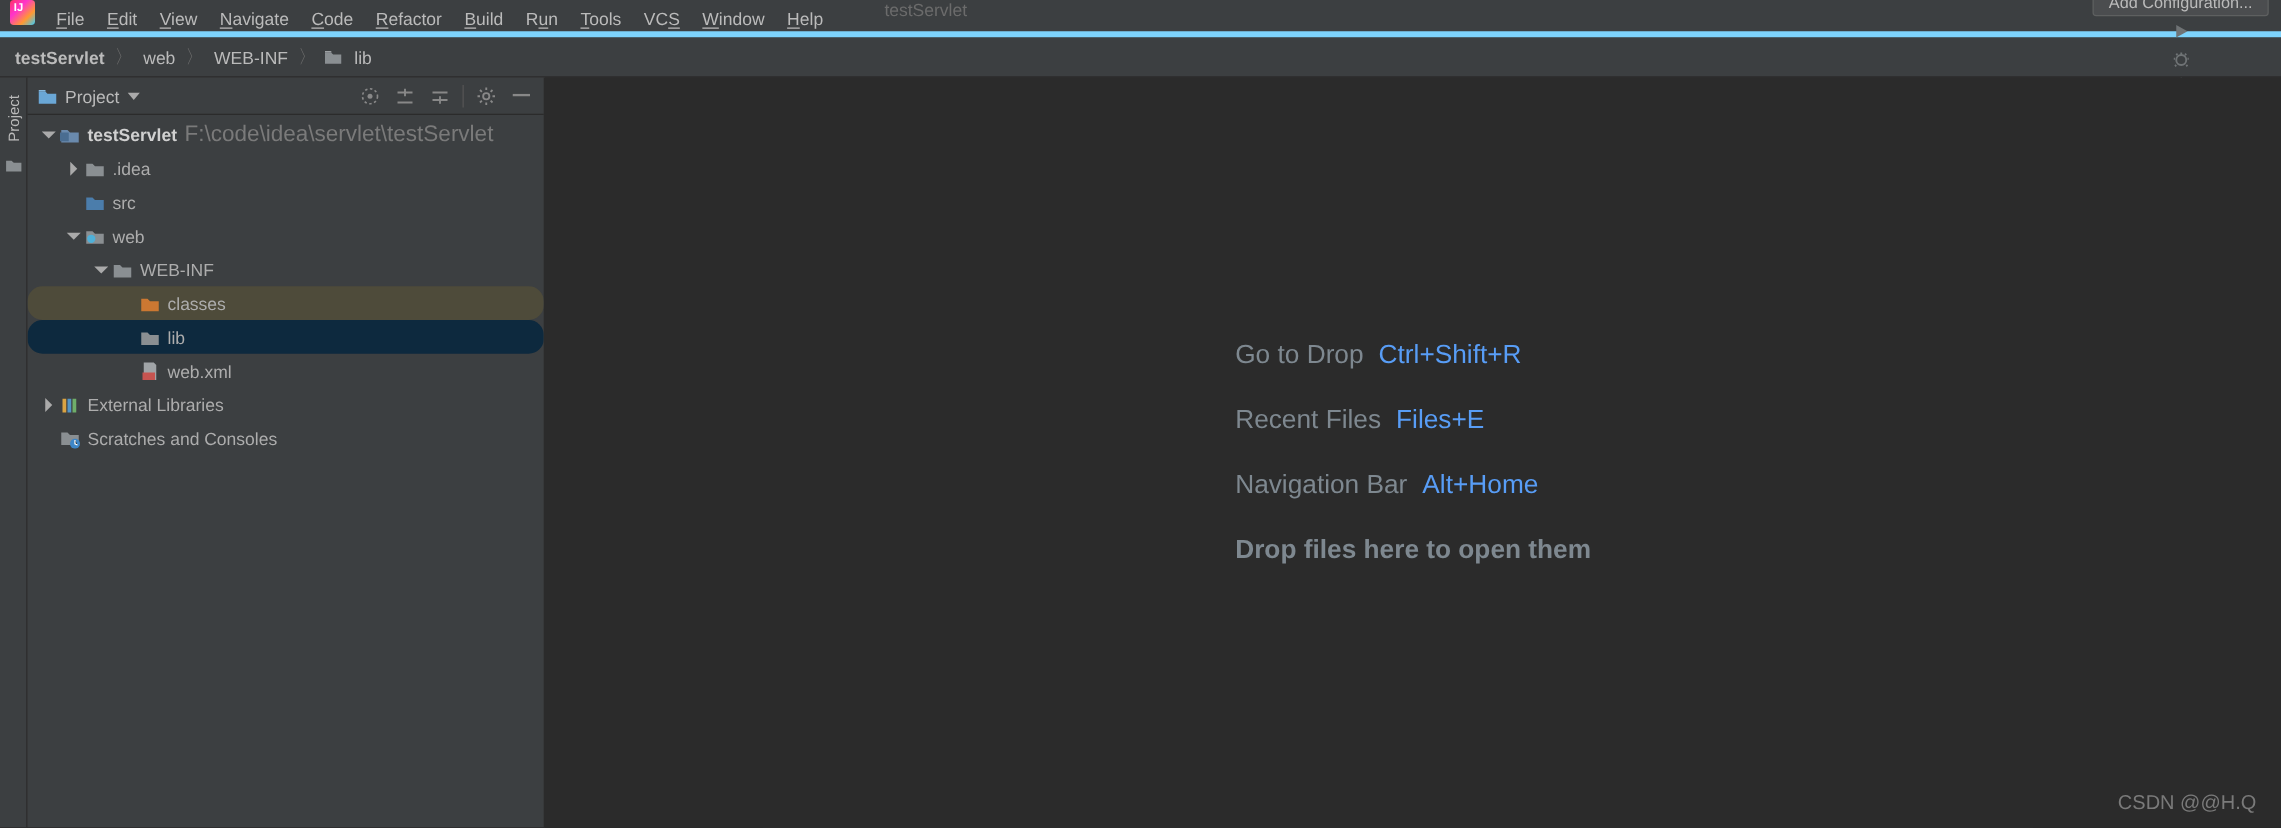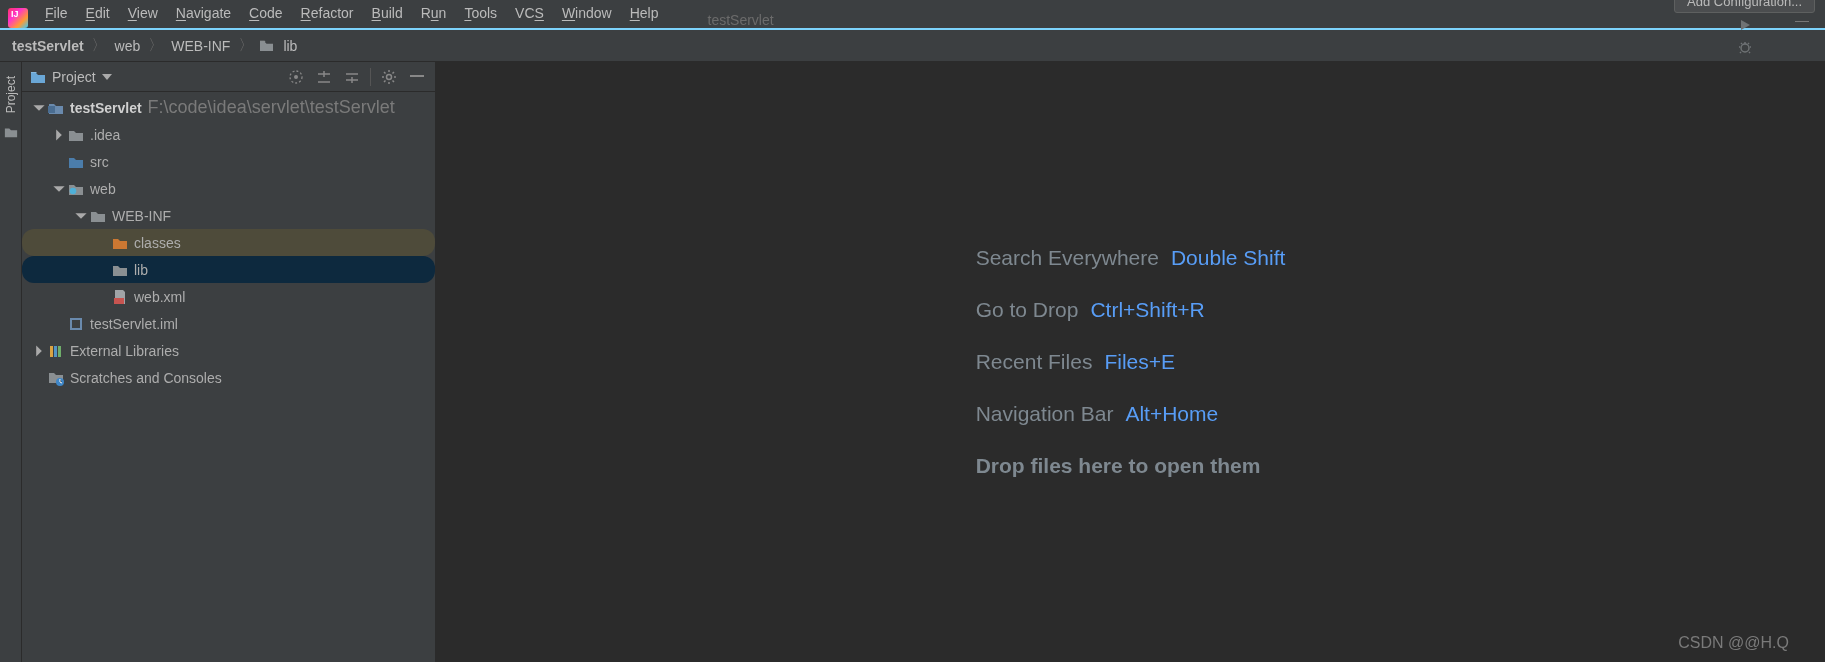--- a/index.html
+++ b/index.html
@@ -1,17 +1,17 @@
 <!DOCTYPE html>
 <html><head>
 <meta charset="utf-8">
 <style>
   * { box-sizing: border-box; margin: 0; padding: 0; }
   body { font-family: "Segoe UI", Arial, sans-serif; background: #2b2b2b; color: #bbbbbb; font-size: 14px; overflow: hidden; width: 1825px; height: 662px; position: relative; }
-  .menubar { display: flex; align-items: flex-end; height: 30px; background: #3c3f41; border-bottom: 2px solid #7dd3fc; padding: 0 4px; }
+  .menubar { display: flex; align-items: flex-start; height: 30px; background: #3c3f41; border-bottom: 5px solid #7dd3fc; padding: 0 4px; }
   .app-icon { width: 20px; height: 20px; margin: 0 8px 0 4px; background: linear-gradient(135deg,#ff3366 0%,#ff33cc 35%,#ff9933 70%,#33ccff 100%); border-radius: 3px; position: relative; }
   .app-icon::after { content: "IJ"; position: absolute; font-size: 9px; font-weight: bold; color: #fff; top: 1px; left: 3px; }
   .menu-item { padding: 0 9px; height: 30px; display: flex; align-items: center; color: #bbb; cursor: pointer; }
   .menu-item u { text-decoration: underline; text-underline-offset: 2px; }
   .menu-title { margin-left: 40px; color: #6b6b6b; }
   .menubar .spacer { flex: 1; }
   .win-btns { display: flex; gap: 18px; padding-right: 12px; color: #777; }
   .navbar { display: flex; align-items: center; height: 32px; background: #3c3f41; border-bottom: 1px solid #2b2b2b; padding: 0 10px; }
   .crumb { color: #bbb; padding: 0 2px; font-weight: 600; }
   .crumb-sep { color: #6a6a6a; padding: 0 6px; font-size: 15px; }
@@ -38,21 +38,21 @@
   .row .hint { color: #7a7a7a; margin-left: 6px; font-size: 18px; }
   .row.d1 { padding-left: 30px; }
   .row.d2 { padding-left: 52px; }
   .row.d3 { padding-left: 74px; border-radius: 12px; }
   .row.sel1 { background: #4e4b3a; }
   .row.sel2 { background: #0d293e; }
   .editor { flex: 1; background: #2b2b2b; position: relative; display: flex; align-items: center; justify-content: center; }
   .tips { color: #7e8890; font-size: 21px; line-height: 52px; text-align: left; }
   .tips .shortcut { color: #589df6; margin-left: 12px; }
   .tips .drop { color: #7e8890; font-weight: bold; }
-  .watermark { position: absolute; right: 36px; bottom: 10px; color: #7a7a7a; font-size: 16px; }
+  .watermark { position: absolute; right: 20px; bottom: 10px; color: #7a7a7a; font-size: 16px; }
   svg { display: block; }
   .dim { color: #6f7375; }
 </style>
 </head>
 <body>
 
 <div class="menubar">
   <div class="app-icon"></div>
   <div class="menu-item">
       <span><u>F</u><span>ile</span></span>
@@ -289,28 +289,20 @@
       </div>
       <div class="row d3">
         <span class="tw"></span>
         <svg class="ic" viewBox="0 0 16 16">
             <path fill="#a0a4a7" d="M3 1h8l2 2v12H3z"></path>
             <rect x="2" y="9" width="10" height="6" fill="#c75450"></rect>
             <text x="3" y="14" font-size="5" fill="#fff"></text>
           </svg>
         <span class="lbl">web.xml</span>
       </div>
-      <div class="row d1">
-        <span class="tw"></span>
-        <svg class="ic" viewBox="0 0 16 16">
-            <rect x="2" y="2" width="12" height="12" fill="#6a8aad"></rect>
-            <rect x="4" y="4" width="8" height="8" fill="#3c3f41"></rect>
-          </svg>
-        <span class="lbl">testServlet.iml</span>
-      </div>
       <div class="row">
         <svg class="tw" viewBox="0 0 10 10">
             <path fill="#aaa" d="M3 1l4 4-4 4z"></path>
           </svg>
         <svg class="ic" viewBox="0 0 16 16">
             <rect x="2" y="3" width="3" height="11" fill="#d9a343"></rect>
             <rect x="6" y="3" width="3" height="11" fill="#5394c4"></rect>
             <rect x="10" y="3" width="3" height="11" fill="#6fae6a"></rect>
           </svg>
         <span class="lbl">External Libraries</span>
@@ -322,21 +314,20 @@
             <circle cx="12" cy="12" r="4" fill="#3e86c7"></circle>
             <path stroke="#fff" stroke-width="1" d="M12 9v3l2 1"></path>
           </svg>
         <span class="lbl">Scratches and Consoles</span>
       </div>
     </div>
   </div>
 
   <div class="editor">
     <div class="tips">
-      <div><span>Search Everywhere</span><span class="shortcut">Double Shift</span></div>
       <div><span>Go to Drop</span><span class="shortcut">Ctrl+Shift+R</span></div>
       <div><span>Recent Files</span><span class="shortcut">Files+E</span></div>
       <div><span>Navigation Bar</span><span class="shortcut">Alt+Home</span></div>
       <div class="drop">Drop files here to open them</div>
     </div>
     <div class="watermark">CSDN @@H.Q</div>
   </div>
 </div>
 
 </body></html>

